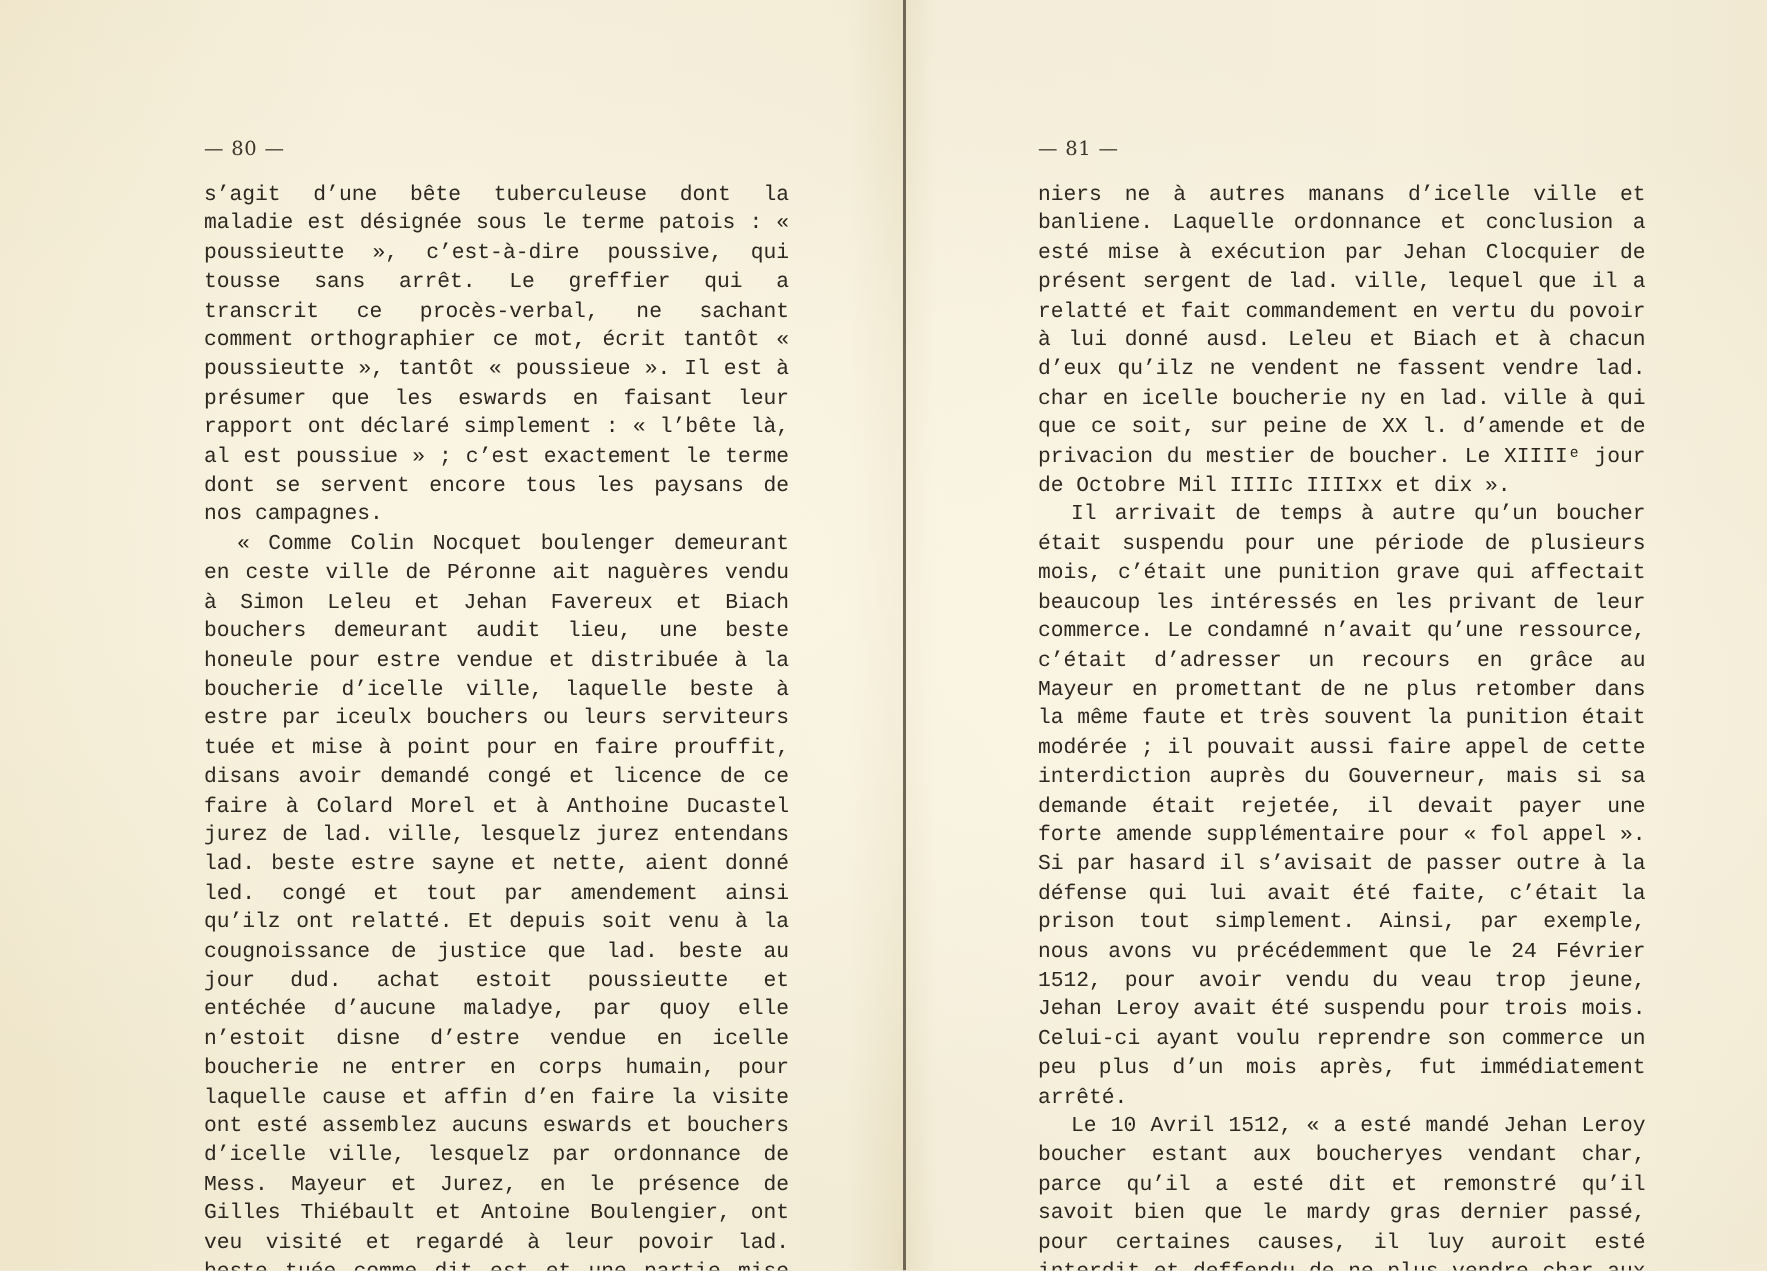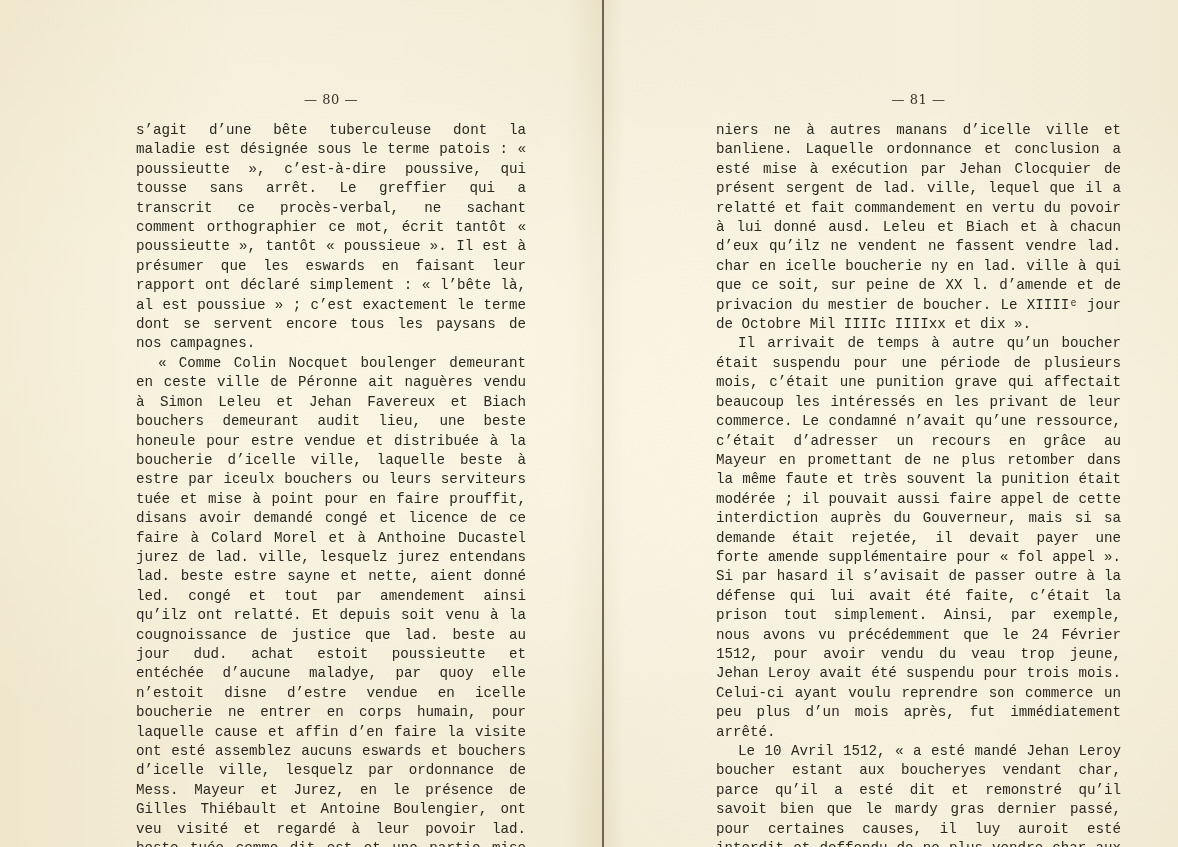--- a/index.html
+++ b/index.html
@@ -14,23 +14,23 @@
       radial-gradient(ellipse at 30% 40%, rgba(255,250,235,0.6), rgba(0,0,0,0) 60%),
       radial-gradient(ellipse at 75% 55%, rgba(255,250,235,0.5), rgba(0,0,0,0) 60%),
       linear-gradient(90deg, #efe6cb 0%, #f4edd8 20%, #f2ebd5 48%, #e8dfc3 51%, #f3ecd7 53%, #f5efdb 80%, #f1e9d2 100%);
   }
   .spine {
     position: absolute; left: 602px; top: 0; width: 2px; height: 847px;
     background: #6f6655;
   }
   .page { position: absolute; top: 0; height: 847px; }
   .page.left { left: 136px; width: 390px; }
-  .page.right { left: 692px; width: 405px; margin-left: 24px; }
+  .page.right { left: 692px; width: 405px; }
   .folio {
-    position: absolute; top: 92px; left: 0; right: 0; text-align: center;
+    position: absolute; top: 92px; left: 0; right: 0; 
     font-size: 13px; color: #3a3329; letter-spacing: 0.5px;
   }
   .page.right .folio { left: 0; right: 0; }
   .body-text {
     position: absolute; top: 121px; left: 0; right: 0;
     font-size: 14.2px; line-height: 19.4px; color: #2c2720;
     text-align: justify; hyphens: manual;
   }
   .body-text p { margin: 0; text-indent: 0; font-family: Liberation Mono, monospace; }
   .body-text p.indent { text-indent: 22px; }

